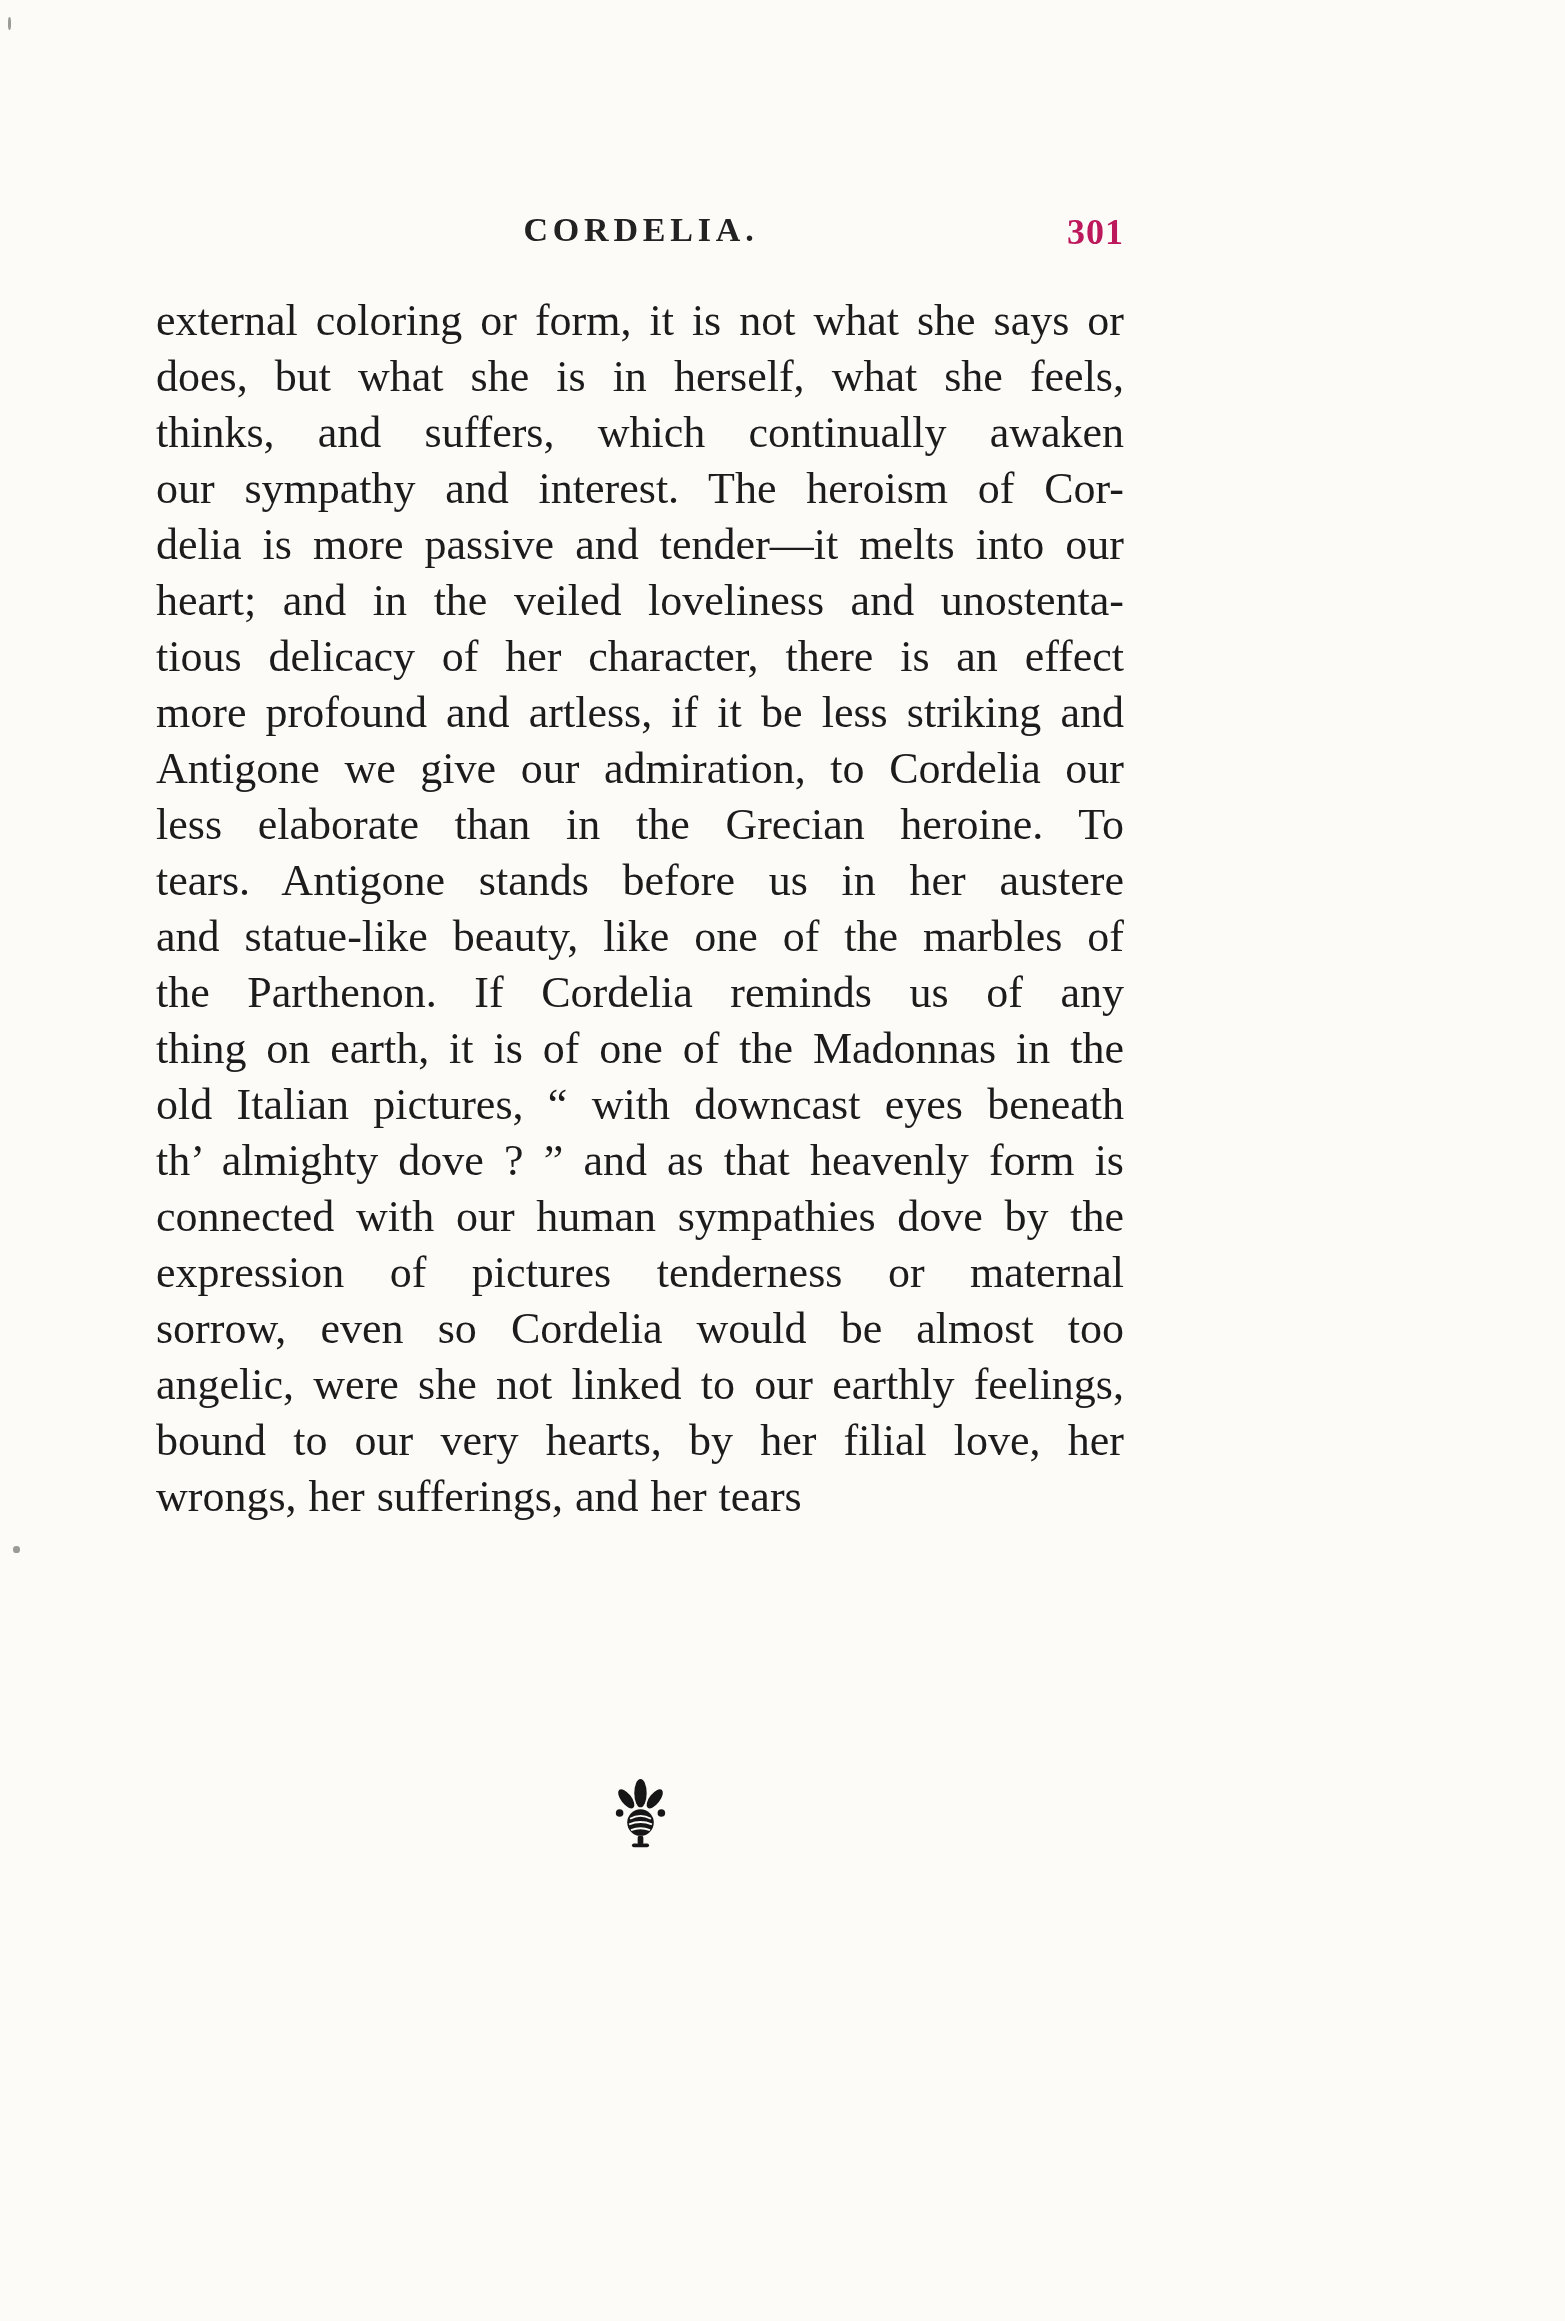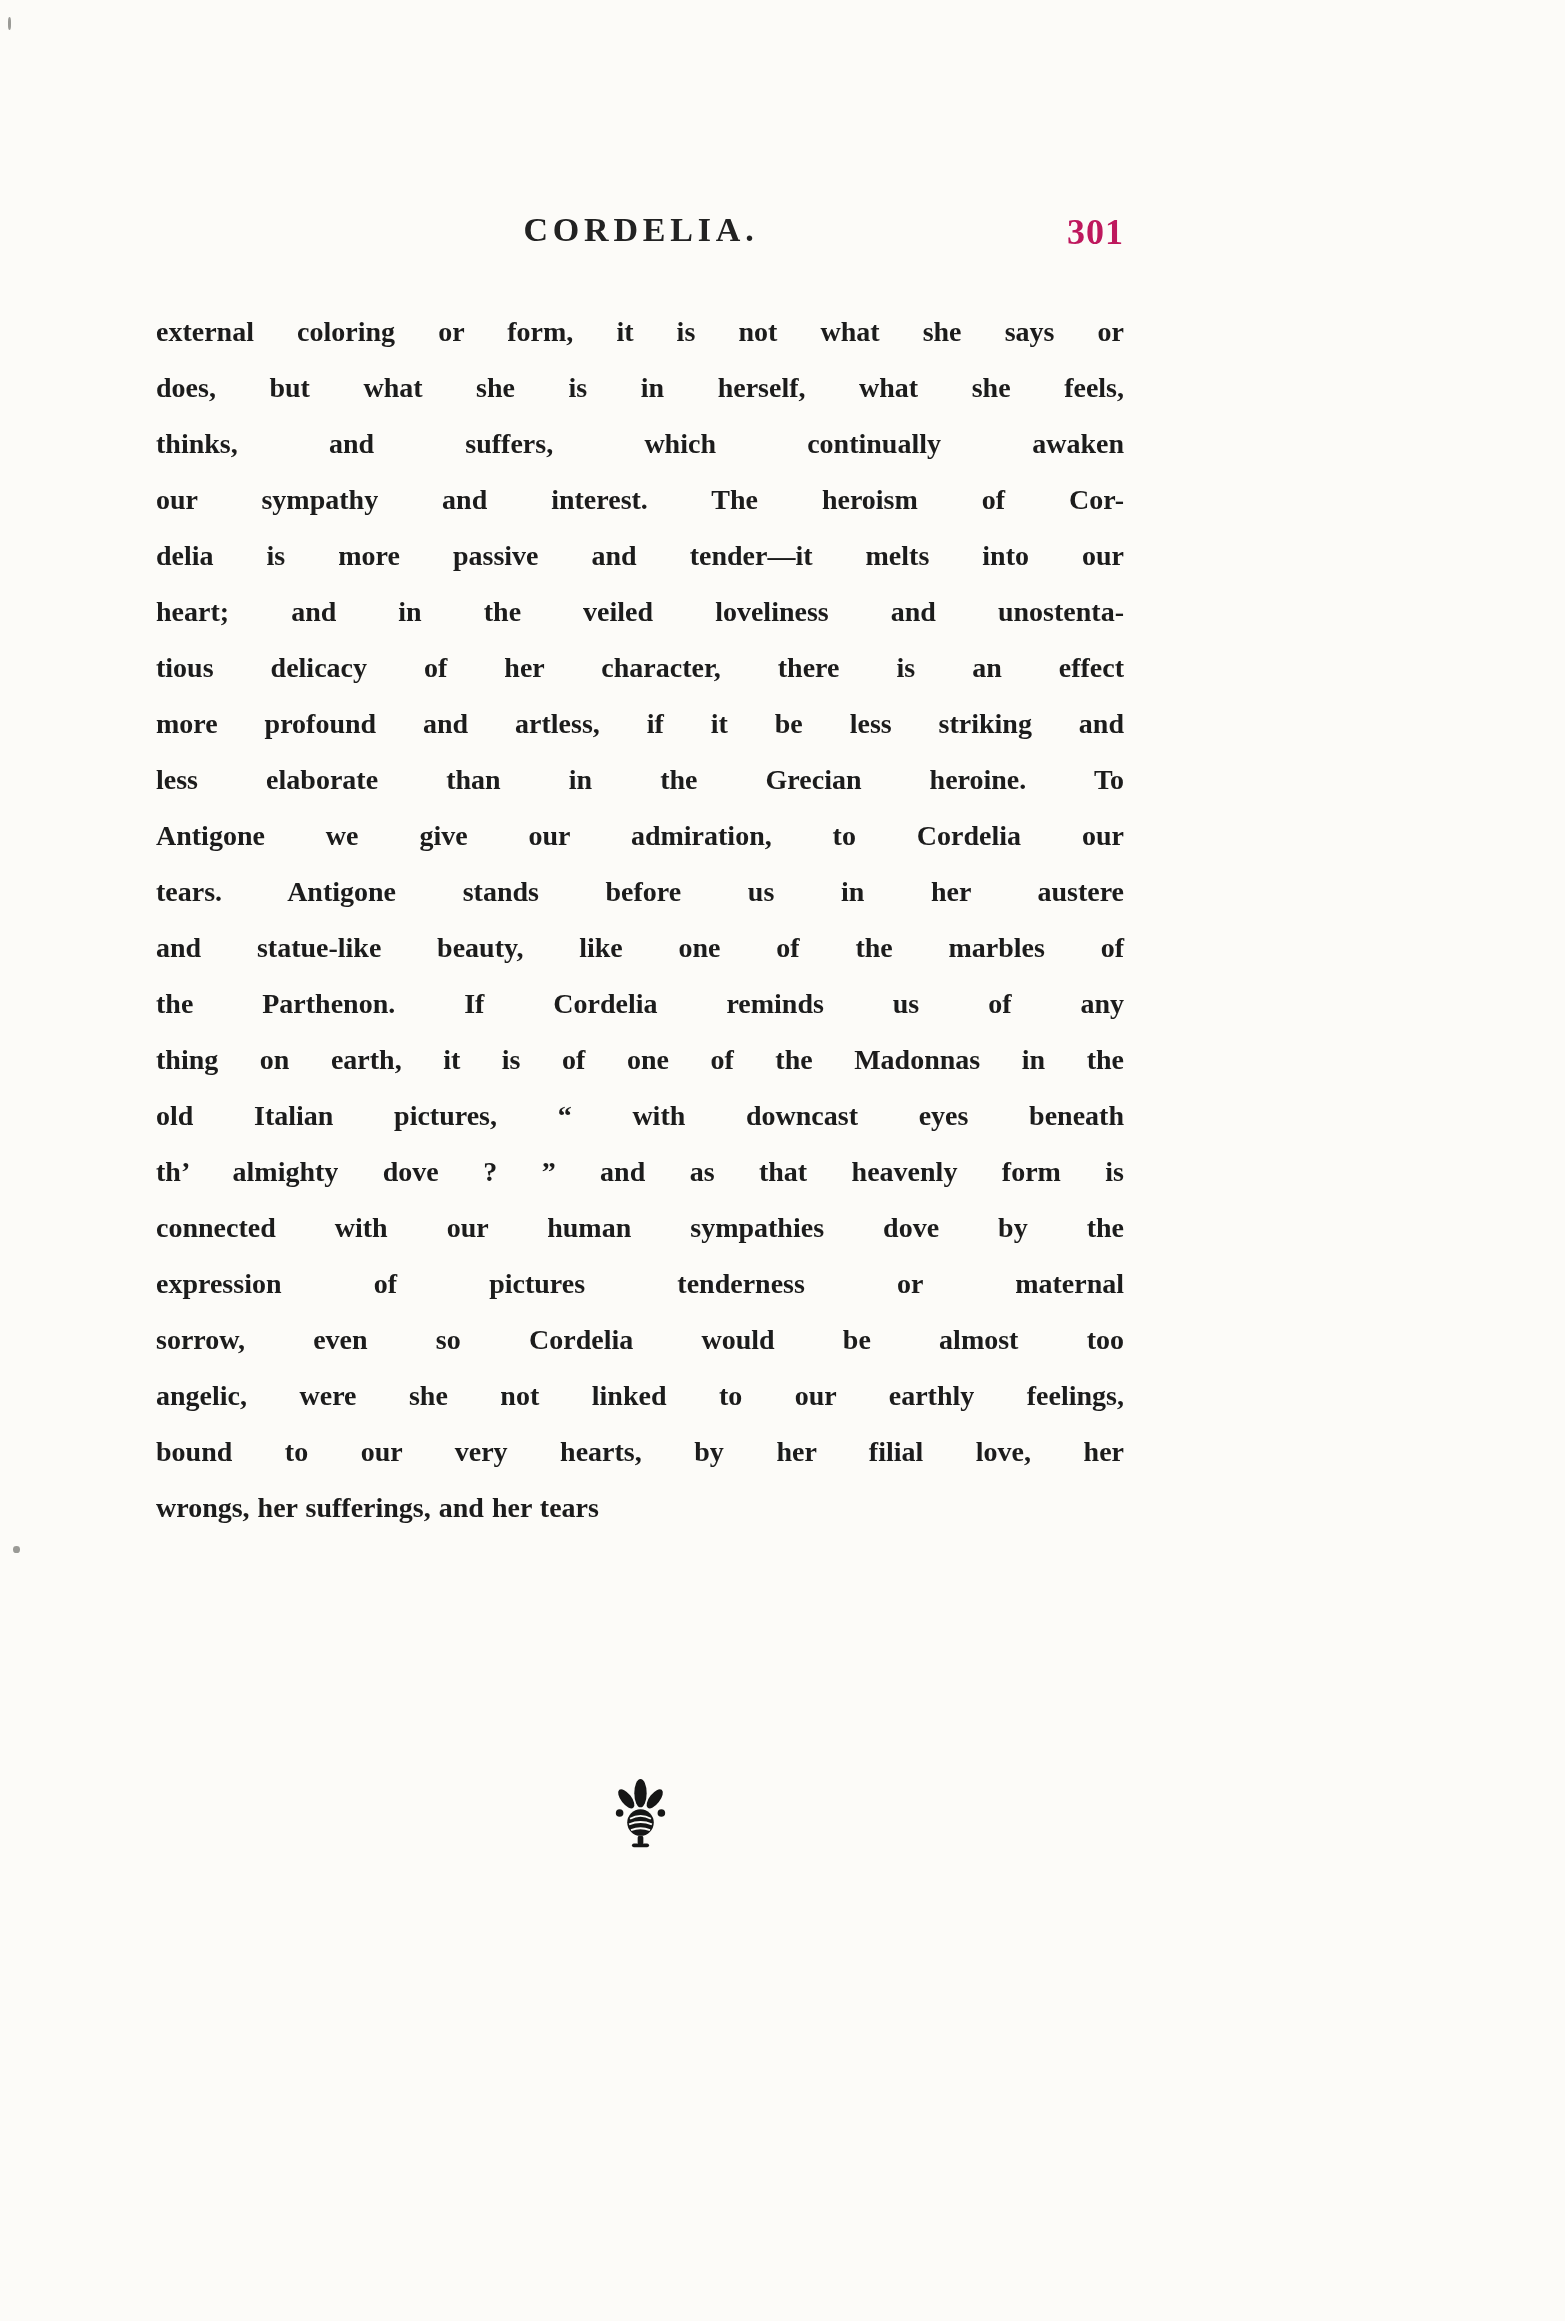--- a/index.html
+++ b/index.html
@@ -36,26 +36,25 @@
     position: absolute;
     right: 0;
     top: 0;
     font-size: 36px;
     font-weight: bold;
     letter-spacing: 1px;
     color: #be185d;
   }
   .text-block {
     position: absolute;
-    top: 304px;
+    top: 293px;
     left: 156px;
     width: 968px;
-    font-size: 28px;
+    font-size: 44px;
     line-height: 56px;
-    font-weight: bold;
   }
   .text-line {
     text-align: justify;
     text-align-last: justify;
     word-spacing: 1px;
   }
   .text-line.last {
     text-align-last: left;
   }
   .ornament-wrap {
@@ -86,22 +85,22 @@
 
   <div class="text-block">
     <div class="text-line">external coloring or form, it is not what she says or</div>
     <div class="text-line">does, but what she is in herself, what she feels,</div>
     <div class="text-line">thinks, and suffers, which continually awaken</div>
     <div class="text-line">our sympathy and interest. The heroism of Cor-</div>
     <div class="text-line">delia is more passive and tender—it melts into our</div>
     <div class="text-line">heart; and in the veiled loveliness and unostenta-</div>
     <div class="text-line">tious delicacy of her character, there is an effect</div>
     <div class="text-line">more profound and artless, if it be less striking and</div>
+    <div class="text-line">Antigone we give our admiration, to Cordelia our</div>
     <div class="text-line">less elaborate than in the Grecian heroine. To</div>
-    <div class="text-line">Antigone we give our admiration, to Cordelia our</div>
     <div class="text-line">tears. Antigone stands before us in her austere</div>
     <div class="text-line">and statue-like beauty, like one of the marbles of</div>
     <div class="text-line">the Parthenon. If Cordelia reminds us of any</div>
     <div class="text-line">thing on earth, it is of one of the Madonnas in the</div>
     <div class="text-line">old Italian pictures, “ with downcast eyes beneath</div>
     <div class="text-line">th’ almighty dove ? ” and as that heavenly form is</div>
     <div class="text-line">connected with our human sympathies dove by the</div>
     <div class="text-line">expression of pictures tenderness or maternal</div>
     <div class="text-line">sorrow, even so Cordelia would be almost too</div>
     <div class="text-line">angelic, were she not linked to our earthly feelings,</div>

